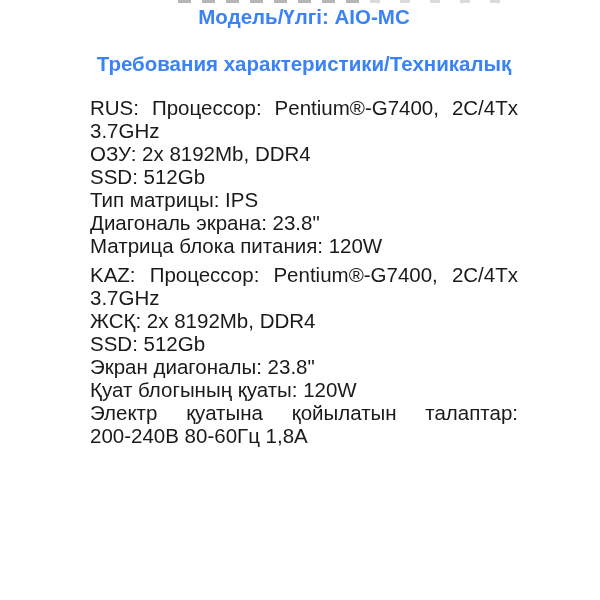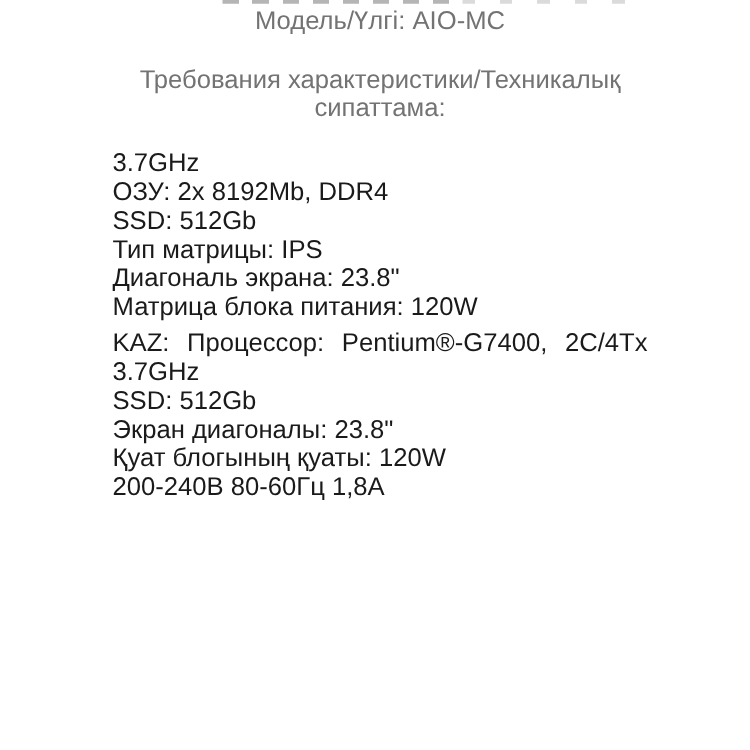--- a/index.html
+++ b/index.html
@@ -35,25 +35,25 @@
     position: absolute;
     top: 0;
     left: 370px;
     width: 130px;
     height: 3px;
     background: repeating-linear-gradient(90deg,
       rgba(150,150,150,0.35) 0 10px,
       rgba(255,255,255,0) 10px 30px);
   }
   .doc-title, .doc-article, .doc-heading {
-    font-weight: normal;
+    font-weight: bold;
     font-size: 20.5px;
     line-height: 23px;
     text-align: center;
-    color: #737373;
+    color: #3b82f6;
   }
   .doc-title   { margin-top: 5px; }
   .doc-article { margin-top: 21px; }
   .doc-heading { margin-top: 24px; margin-bottom: 0; }
   .heading-line { white-space: nowrap; }
   .spec-block { font-size: 20.5px; line-height: 23px; }
   .spec-block.rus { margin-top: 21px; }
   .spec-block.kaz { margin-top: 6px; }
   .spec-line { min-height: 23px; }
   .spec-line.justify {
@@ -67,34 +67,36 @@
 <div class="top-sliver"></div>
 <div class="top-sliver-2"></div>
 
 <div class="column">
 
   <div class="doc-title">Модель/Үлгі: AIO-MC</div>
 
 
   <div class="doc-heading">
     <div class="heading-line">Требования характеристики/Техникалық</div>
-    <div class="heading-line">сипаттама:</div>
   </div>
 
   <div class="spec-block rus">
+      <div class="spec-line justify">RUS: Процессор: Pentium®-G7400, 2C/4Tx</div>
       <div class="spec-line">3.7GHz</div>
       <div class="spec-line">ОЗУ: 2x 8192Mb, DDR4</div>
       <div class="spec-line">SSD: 512Gb</div>
       <div class="spec-line">Тип матрицы: IPS</div>
       <div class="spec-line">Диагональ экрана: 23.8"</div>
       <div class="spec-line">Матрица блока питания: 120W</div>
     </div>
 
   <div class="spec-block kaz">
       <div class="spec-line justify">KAZ: Процессор: Pentium®-G7400, 2C/4Tx</div>
       <div class="spec-line">3.7GHz</div>
+      <div class="spec-line">ЖСҚ: 2x 8192Mb, DDR4</div>
       <div class="spec-line">SSD: 512Gb</div>
       <div class="spec-line">Экран диагоналы: 23.8"</div>
       <div class="spec-line">Қуат блогының қуаты: 120W</div>
+      <div class="spec-line justify">Электр қуатына қойылатын талаптар:</div>
       <div class="spec-line">200-240В 80-60Гц 1,8А</div>
     </div>
 
 </div>
 
 </body></html>

